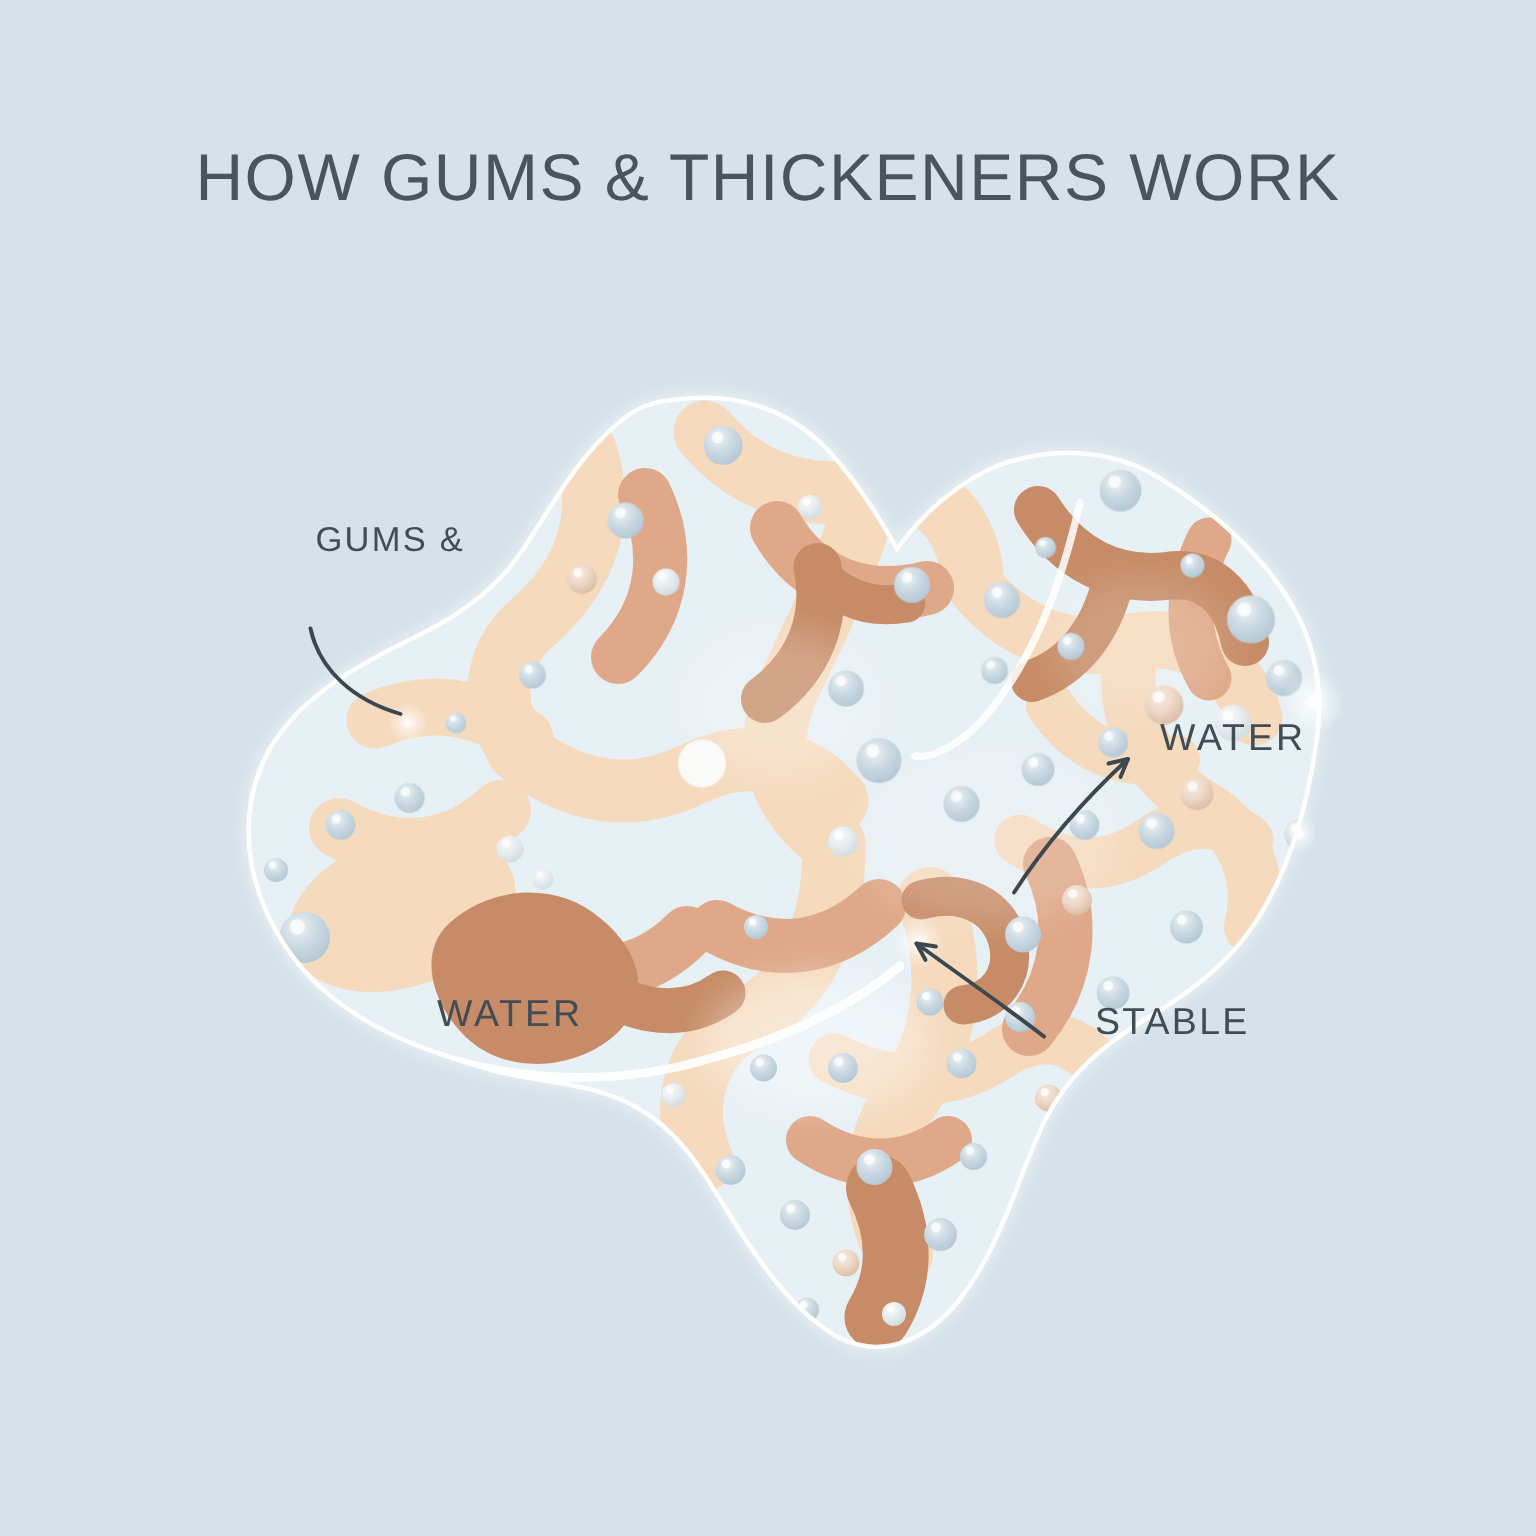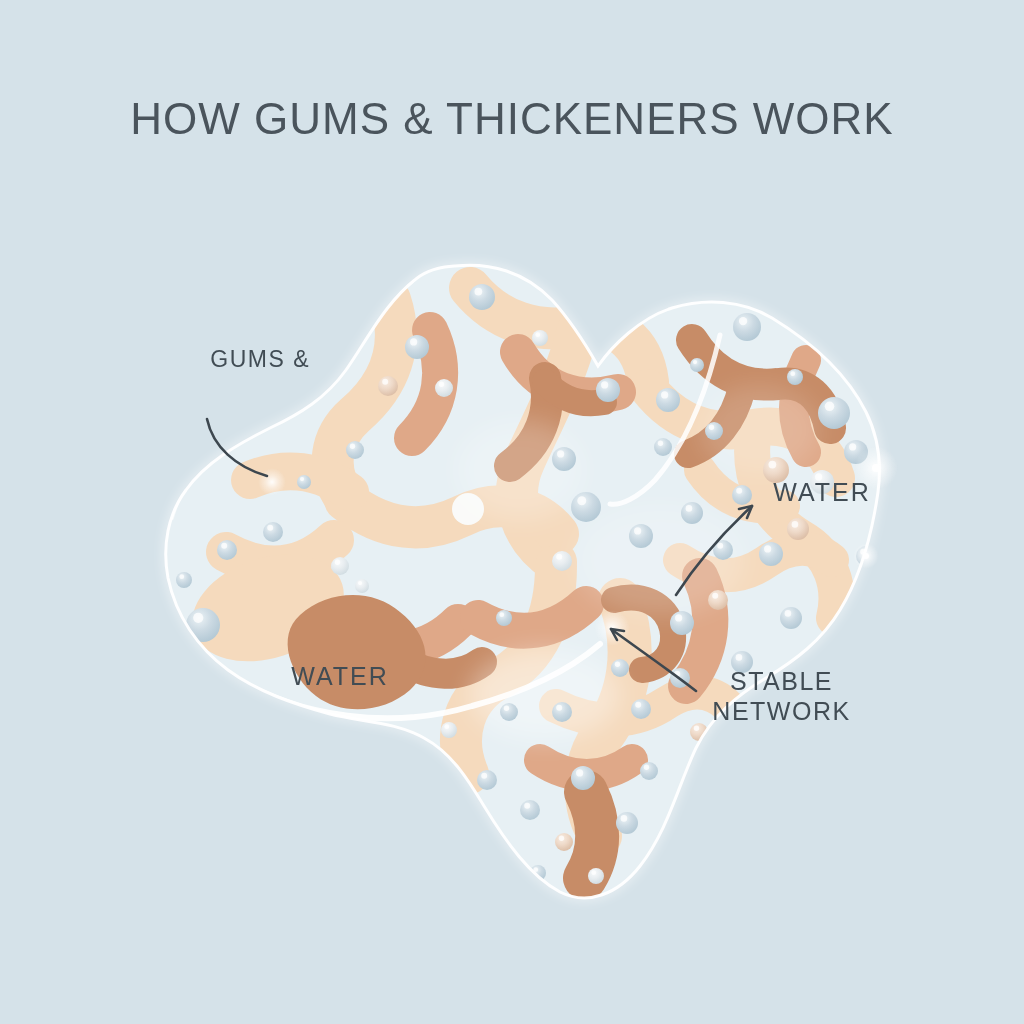--- a/index.html
+++ b/index.html
@@ -373,16 +373,15 @@
   <div class="txt label lbl-gums">
     <div>GUMS &amp;</div>
   </div>
 
   <div class="txt label lbl-water-right">WATER</div>
 
   <div class="txt label lbl-water-left">WATER</div>
 
   <div class="txt label lbl-network">
     <div>STABLE</div>
-    <div>NETWORK</div>
   </div>
 
 </div>
 
 </body></html>

